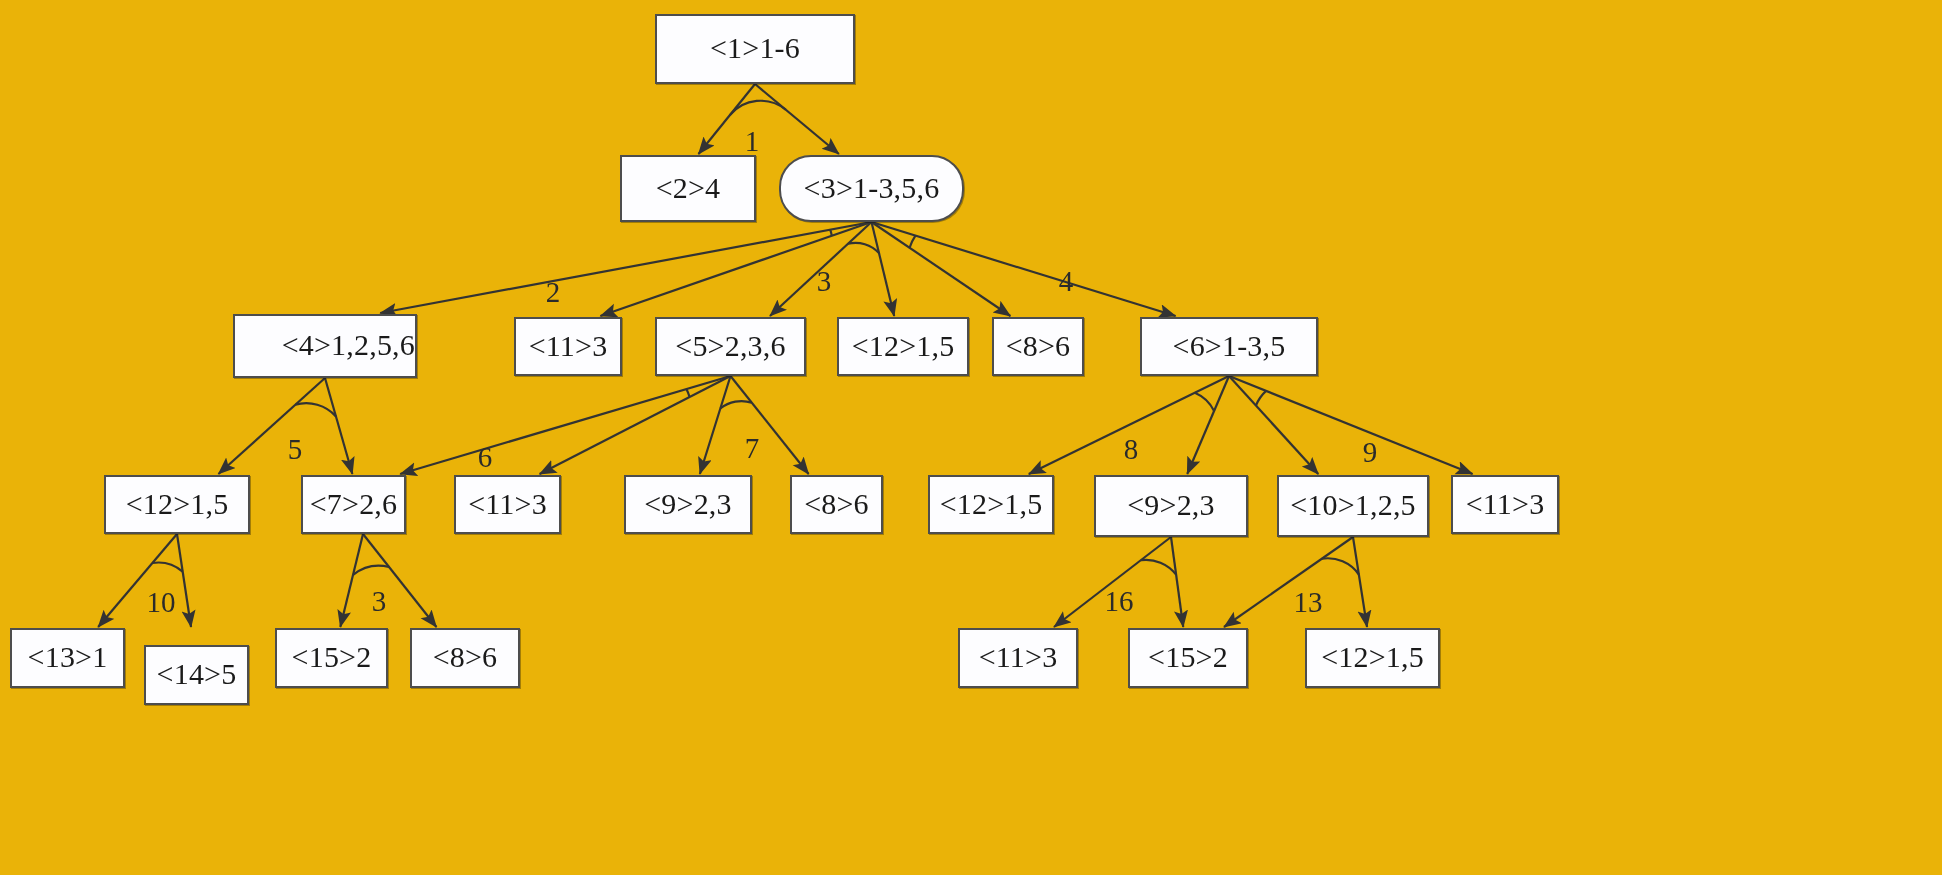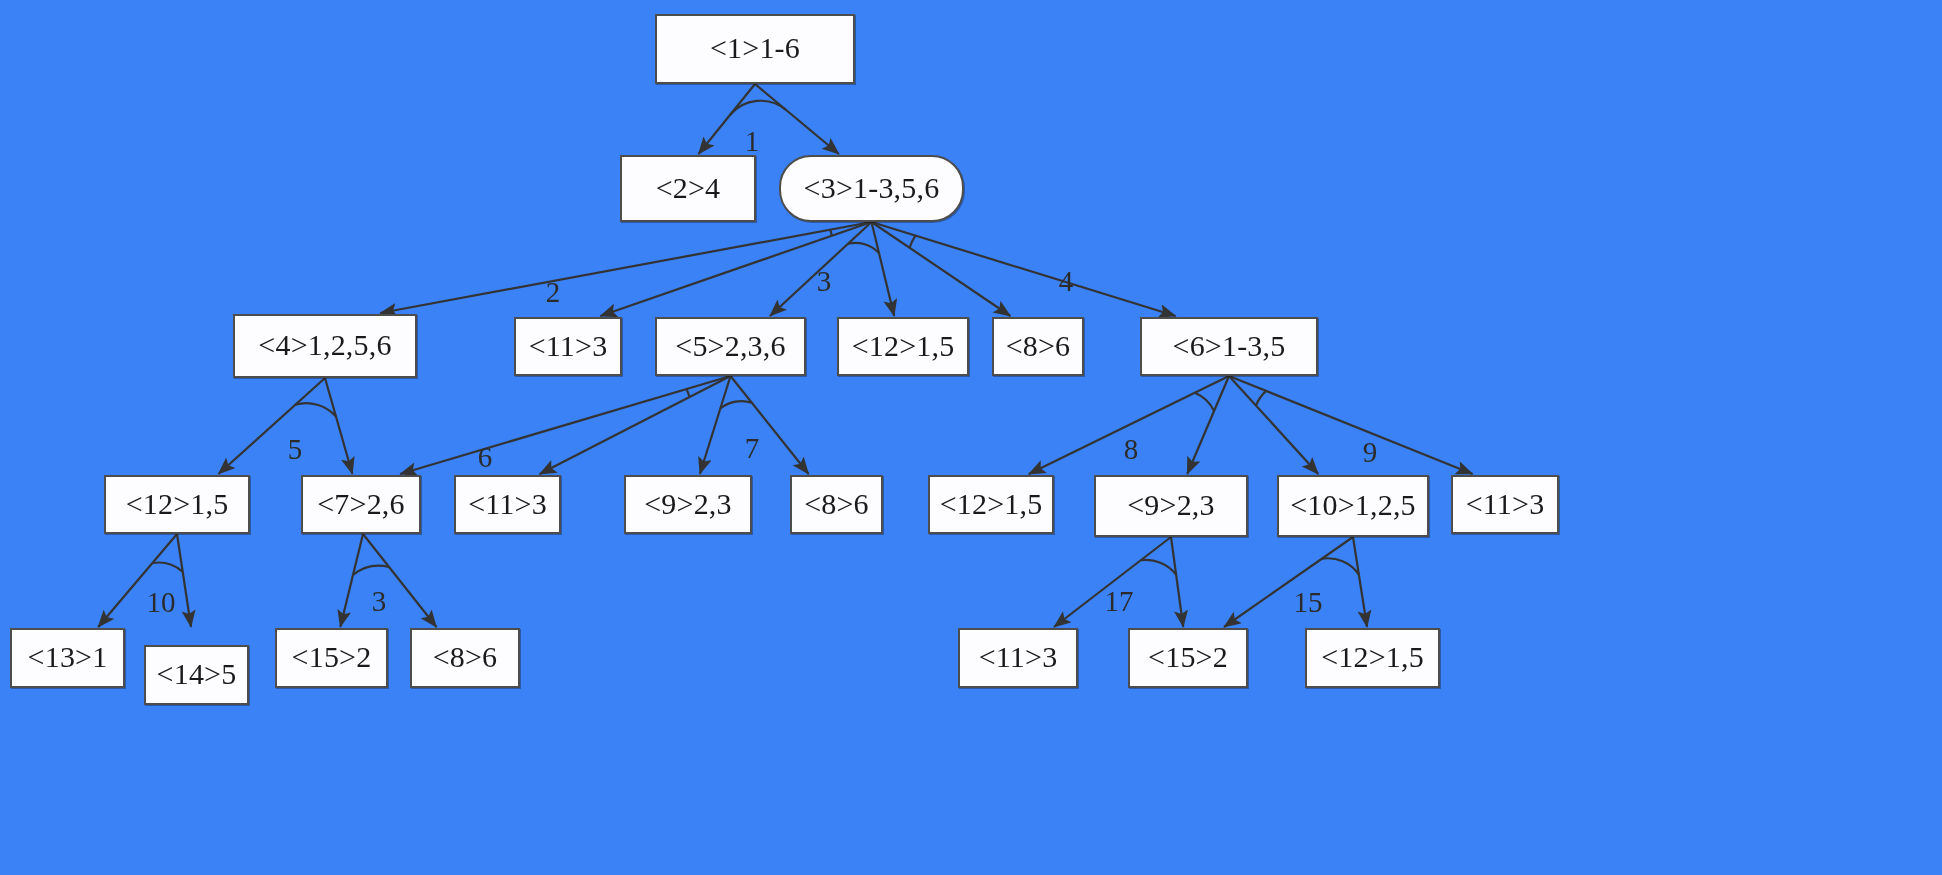--- a/index.html
+++ b/index.html
@@ -5,21 +5,21 @@
 <style>
   html, body {
     margin: 0;
     padding: 0;
     background: #ffffff;
   }
   #canvas {
     position: relative;
     width: 1942px;
     height: 875px;
-    background: #3b82f6;
+    background: #eab308;
     overflow: hidden;
     font-family: "Liberation Serif", "DejaVu Serif", serif;
   }
   #edge-layer {
     position: absolute;
     left: 0;
     top: 0;
     width: 1942px;
     height: 875px;
     pointer-events: none;
@@ -109,42 +109,42 @@
   <div id="nodes-layer">
       <div class="node" style="left: 655px; top: 14px; width: 200px; height: 70px;">
         <span class="node-label">&lt;1&gt;1-6</span>
       </div>
       <div class="node" style="left: 620px; top: 155px; width: 136px; height: 67px;">
         <span class="node-label">&lt;2&gt;4</span>
       </div>
       <div class="node" style="left: 779px; top: 155px; width: 185px; height: 67px; border-radius: 32px;">
         <span class="node-label">&lt;3&gt;1-3,5,6</span>
       </div>
-      <div class="node" style="left: 233px; top: 314px; width: 184px; height: 64px;">
+      <div class="node" style="left: 233px; top: 314px; width: 184px; height: 64px; justify-content: flex-end;">
         <span class="node-label">&lt;4&gt;1,2,5,6</span>
       </div>
       <div class="node" style="left: 514px; top: 317px; width: 108px; height: 59px;">
         <span class="node-label">&lt;11&gt;3</span>
       </div>
       <div class="node" style="left: 655px; top: 317px; width: 151px; height: 59px; text-align: center;">
         <span class="node-label">&lt;5&gt;2,3,6</span>
       </div>
       <div class="node" style="left: 837px; top: 317px; width: 132px; height: 59px;">
         <span class="node-label">&lt;12&gt;1,5</span>
       </div>
       <div class="node" style="left: 992px; top: 317px; width: 92px; height: 59px;">
         <span class="node-label">&lt;8&gt;6</span>
       </div>
       <div class="node" style="left: 1140px; top: 317px; width: 178px; height: 59px;">
         <span class="node-label">&lt;6&gt;1-3,5</span>
       </div>
       <div class="node" style="left: 104px; top: 475px; width: 146px; height: 59px;">
         <span class="node-label">&lt;12&gt;1,5</span>
       </div>
-      <div class="node" style="left: 301px; top: 475px; width: 120px; height: 59px;">
+      <div class="node" style="left: 301px; top: 475px; width: 105px; height: 59px;">
         <span class="node-label">&lt;7&gt;2,6</span>
       </div>
       <div class="node" style="left: 454px; top: 475px; width: 107px; height: 59px;">
         <span class="node-label">&lt;11&gt;3</span>
       </div>
       <div class="node" style="left: 624px; top: 475px; width: 128px; height: 59px;">
         <span class="node-label">&lt;9&gt;2,3</span>
       </div>
       <div class="node" style="left: 790px; top: 475px; width: 93px; height: 59px;">
         <span class="node-label">&lt;8&gt;6</span>
@@ -188,16 +188,16 @@
       <div class="edge-label" style="left: 553px; top: 292px;">2</div>
       <div class="edge-label" style="left: 824px; top: 281px;">3</div>
       <div class="edge-label" style="left: 1066px; top: 281px;">4</div>
       <div class="edge-label" style="left: 295px; top: 449px;">5</div>
       <div class="edge-label" style="left: 485px; top: 457px;">6</div>
       <div class="edge-label" style="left: 752px; top: 448px;">7</div>
       <div class="edge-label" style="left: 1131px; top: 449px;">8</div>
       <div class="edge-label" style="left: 1370px; top: 452px;">9</div>
       <div class="edge-label" style="left: 161px; top: 602px;">10</div>
       <div class="edge-label" style="left: 379px; top: 601px;">3</div>
-      <div class="edge-label" style="left: 1119px; top: 601px;">17</div>
-      <div class="edge-label" style="left: 1308px; top: 602px;">15</div>
+      <div class="edge-label" style="left: 1119px; top: 601px;">16</div>
+      <div class="edge-label" style="left: 1308px; top: 602px;">13</div>
     </div>
 </div>
 
 </body></html>

